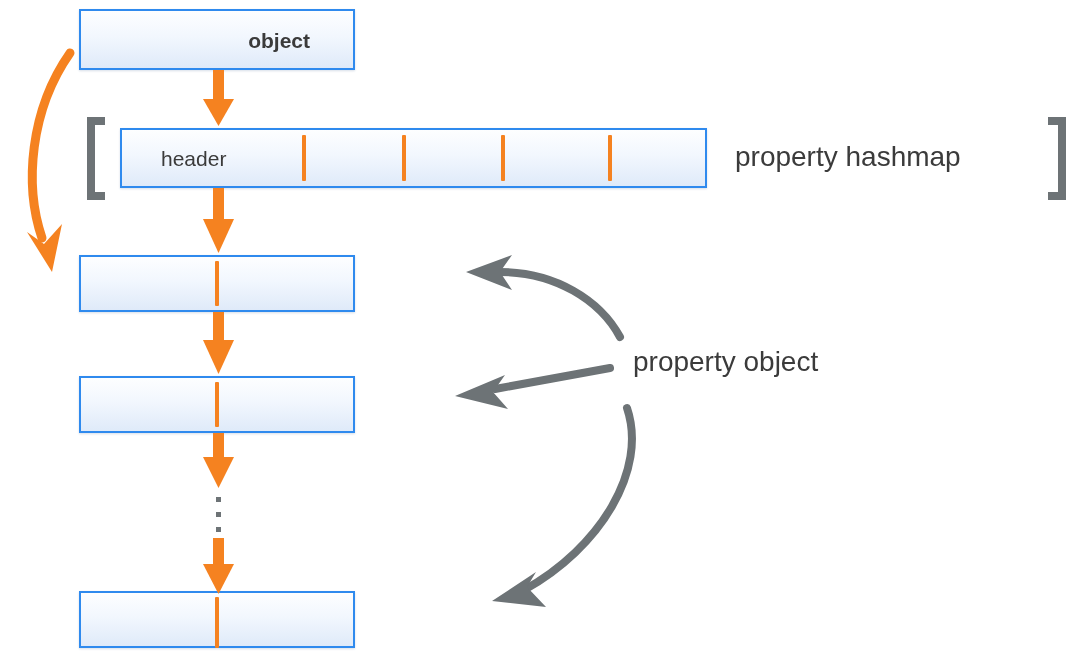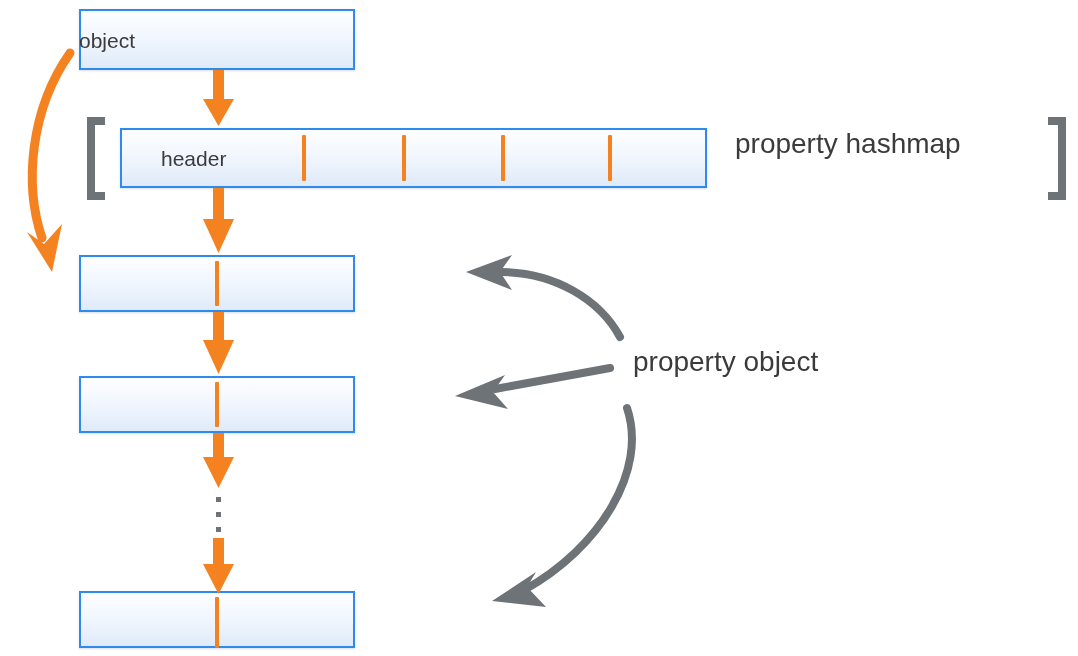--- a/index.html
+++ b/index.html
@@ -128,21 +128,21 @@
       <path d="M 203,457 L 234,457 L 218.5,488 Z" fill="#f58220"></path>
     </g>
 
     <g>
       <rect x="213" y="538" width="11" height="30" fill="#f58220"></rect>
       <path d="M 203,564 L 234,564 L 218.5,594 Z" fill="#f58220"></path>
     </g>
   </svg>
 
   <div class="box" style="left:79px; top:9px; width:276px; height:61px;"></div>
-  <div class="box-label" style="left:79px; top:30px; width:231px; text-align:left;">object</div>
+  <div class="box-label" style="left:79px; top:30px; width:231px; text-align:right;font-weight:bold;">object</div>
 
   <div class="box" style="left:120px; top:128px; width:587px; height:60px;"></div>
   <div class="box-label" style="left:161px; top:148px; text-align:right;">header</div>
 
   <div class="tick" style="left:302px; top:135px; height:46px;"></div>
   <div class="tick" style="left:402px; top:135px; height:46px;"></div>
   <div class="tick" style="left:501px; top:135px; height:46px;"></div>
   <div class="tick" style="left:608px; top:135px; height:46px;"></div>
 
   <div class="box" style="left:79px; top:255px; width:276px; height:57px;"></div>
@@ -151,17 +151,17 @@
   <div class="box" style="left:79px; top:376px; width:276px; height:57px;"></div>
   <div class="thru-line" style="left:215px; top:382px; height:45px;"></div>
 
   <div class="box" style="left:79px; top:591px; width:276px; height:57px;"></div>
   <div class="thru-line" style="left:215px; top:597px; height:51px;"></div>
 
   <div class="dot" style="left:216px; top:497px;"></div>
   <div class="dot" style="left:216px; top:512px;"></div>
   <div class="dot" style="left:216px; top:527px;"></div>
 
-  <div class="side-text" style="left:735px; top:130px;">property hashmap</div>
+  <div class="side-text" style="left:735px; top:143px;">property hashmap</div>
 
   <div class="side-text" style="left:633px; top:348px;">property object</div>
 
 </div>
 
 </body></html>

